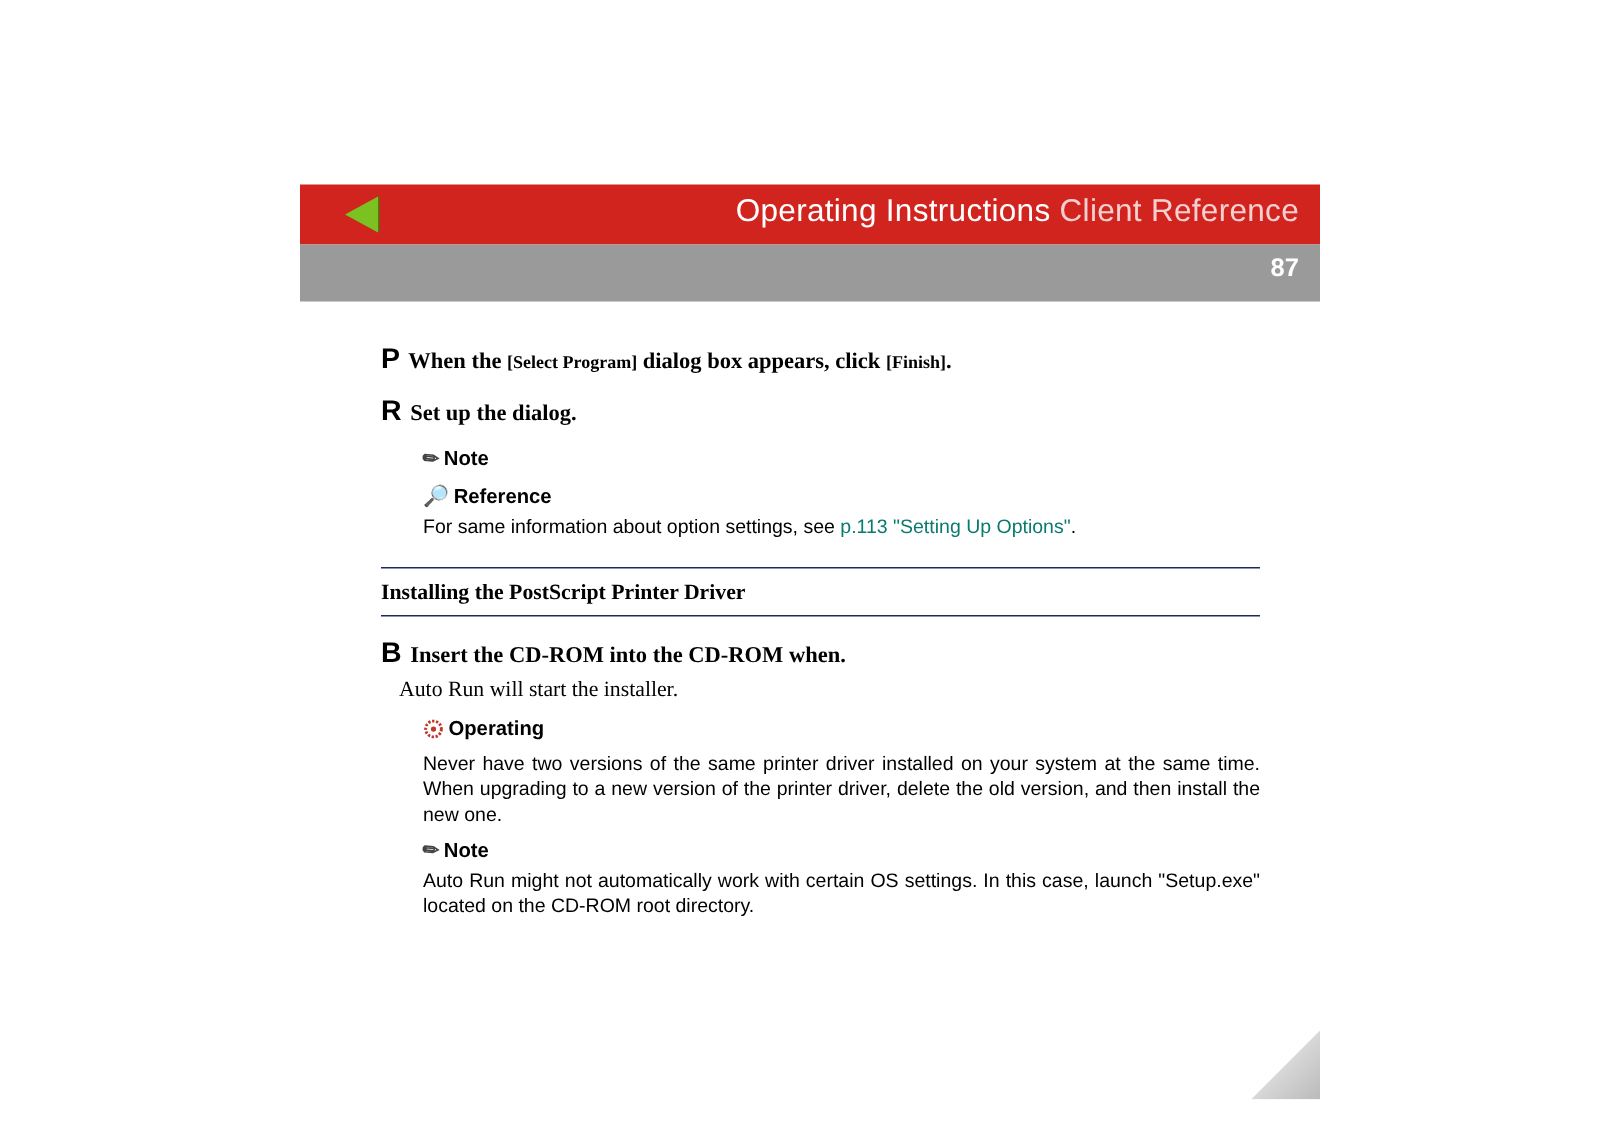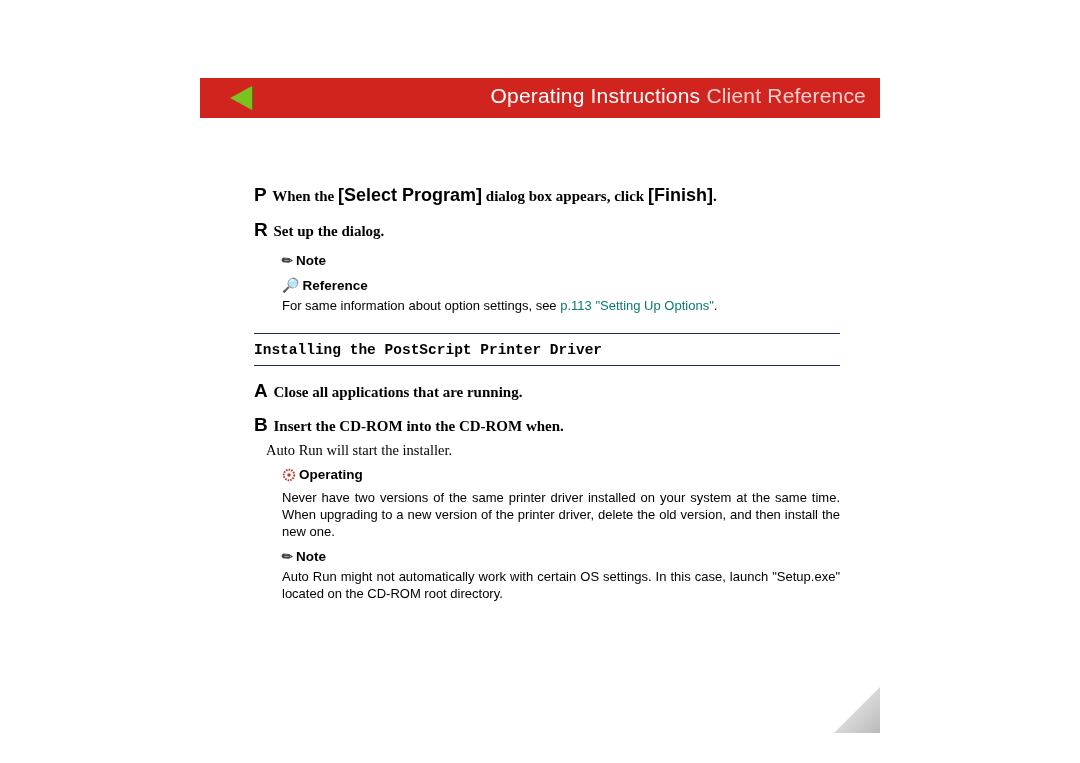--- a/index.html
+++ b/index.html
@@ -18,20 +18,21 @@
     width: 680px;
   }
   .header-bar {
     height: 78px;
     position: relative;
   }
   .header-top {
     height: 40px;
     background: #d1241f;
     position: relative;
+    margin-top: 45px;
   }
   .header-bottom {
     height: 38px;
     background: #9a9a9a;
     position: relative;
   }
   .nav-arrow {
     position: absolute;
     left: 30px;
     top: 8px;
@@ -74,23 +75,23 @@
     font-size: 15px;
   }
   .step-letter {
     font-family: Arial, Helvetica, sans-serif;
     font-size: 19px;
     font-weight: 700;
     margin-right: 2px;
     vertical-align: baseline;
   }
   .ui-label {
-    font-family: Liberation Sans, sans-serif;
-    font-weight: 700;
-    font-size: 18px;
+    font-family: Liberation Serif, serif;
+    font-weight: 700;
+    font-size: 12px;
   }
   .callout {
     margin: 6px 0 3px 28px;
   }
   .callout-label {
     font-weight: 700;
     font-size: 13.5px;
     font-family: Arial, Helvetica, sans-serif;
     display: inline-flex;
     align-items: center;
@@ -109,21 +110,21 @@
   .section-divider {
     margin: 18px 0 12px 0;
   }
   .section-divider .navy-line {
     border-top: 1.5px solid #172d5b;
     margin-bottom: 6px;
   }
   .section-divider .title {
     font-weight: 700;
     font-size: 14.5px;
-    font-family: Liberation Mono, monospace;
+    font-family: Liberation Serif, serif;
     padding: 1px 0 4px 0;
     border-bottom: 1.5px solid #172d5b;
     display: block;
   }
   .body-line {
     font-family: "Times New Roman", Times, serif;
     font-size: 14.5px;
     margin: 3px 0 6px 12px;
   }
   .pencil-icon {
@@ -159,20 +160,23 @@
 
 <div class="page-wrap">
   <div class="header-bar">
     <div class="header-top">
       <div class="nav-arrow"></div>
       <div class="header-title">
         <span class="bold">Operating Instructions</span>
         <span class="light">Client Reference</span>
       </div>
     </div>
+    <div class="header-bottom">
+      <div class="page-number">87</div>
+    </div>
   </div>
 
   <div class="content">
 
     <p class="step-line">
       <span class="step-letter">P</span>
       <span>When the </span><span class="ui-label">[Select Program]</span><span> dialog box appears, click </span><span class="ui-label">[Finish]</span><span>.</span>
     </p>
 
 
@@ -196,24 +200,20 @@
       <p class="callout-text">
         <span>For same information about option settings, see </span><span class="ref-link">p.113 "Setting Up Options"</span><span>.</span>
       </p>
     </div>
 
     <div class="section-divider">
       <div class="navy-line"></div>
       <span class="title">Installing the PostScript Printer Driver</span>
     </div>
 
-    <p class="step-line">
-      <span class="step-letter">A</span>
-      <span>Close all applications that are running.</span>
-    </p>
 
     <p class="step-line" style="margin-bottom:2px">
       <span class="step-letter">B</span>
       <span>Insert the CD-ROM into the CD-ROM when.</span>
     </p>
     <p class="body-line">Auto Run will start the installer.</p>
 
     <div class="callout">
       <div class="callout-label">
         <svg class="gear-icon" viewBox="0 0 16 16">

